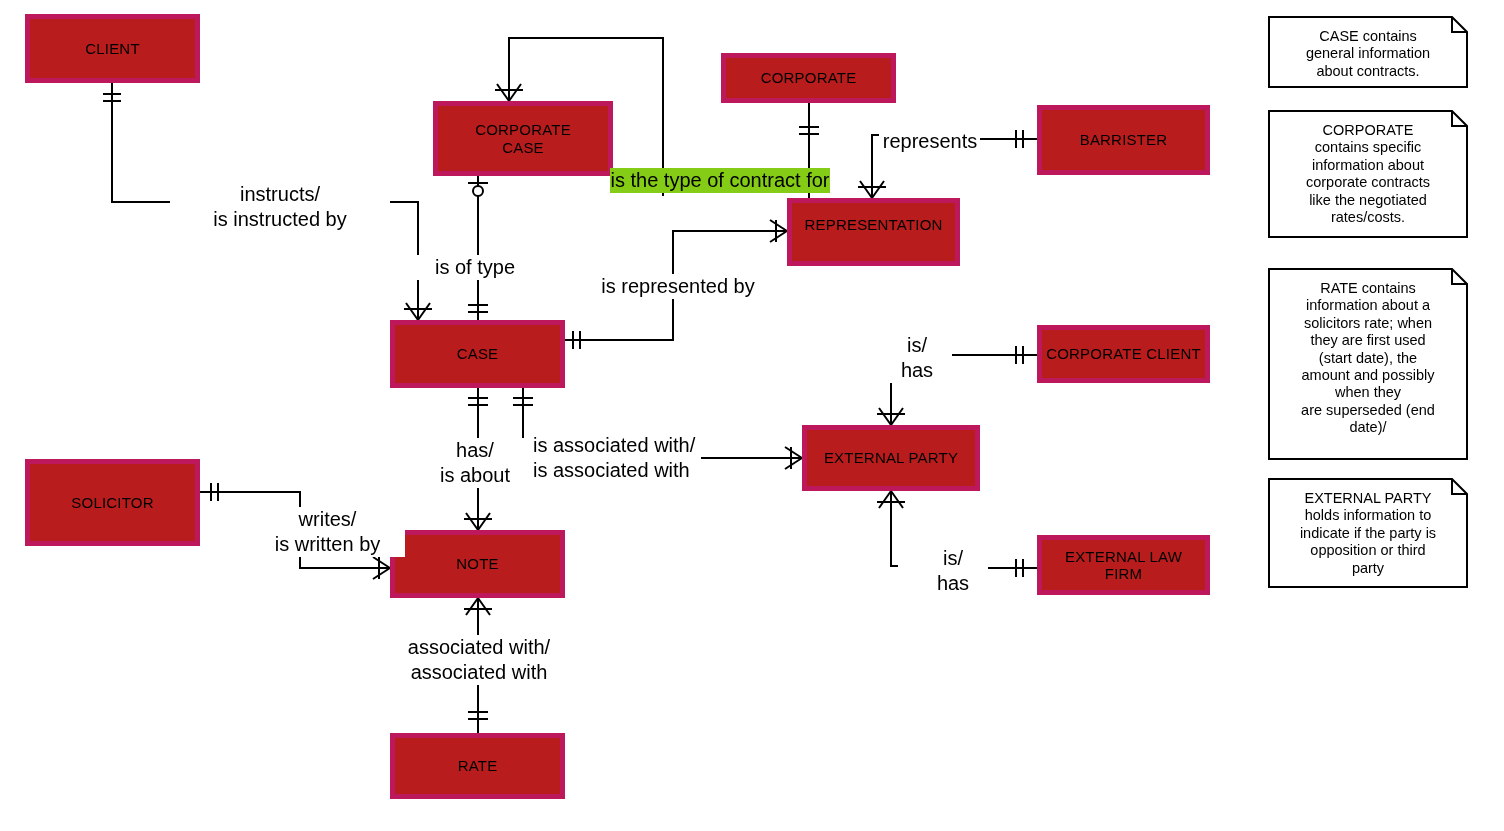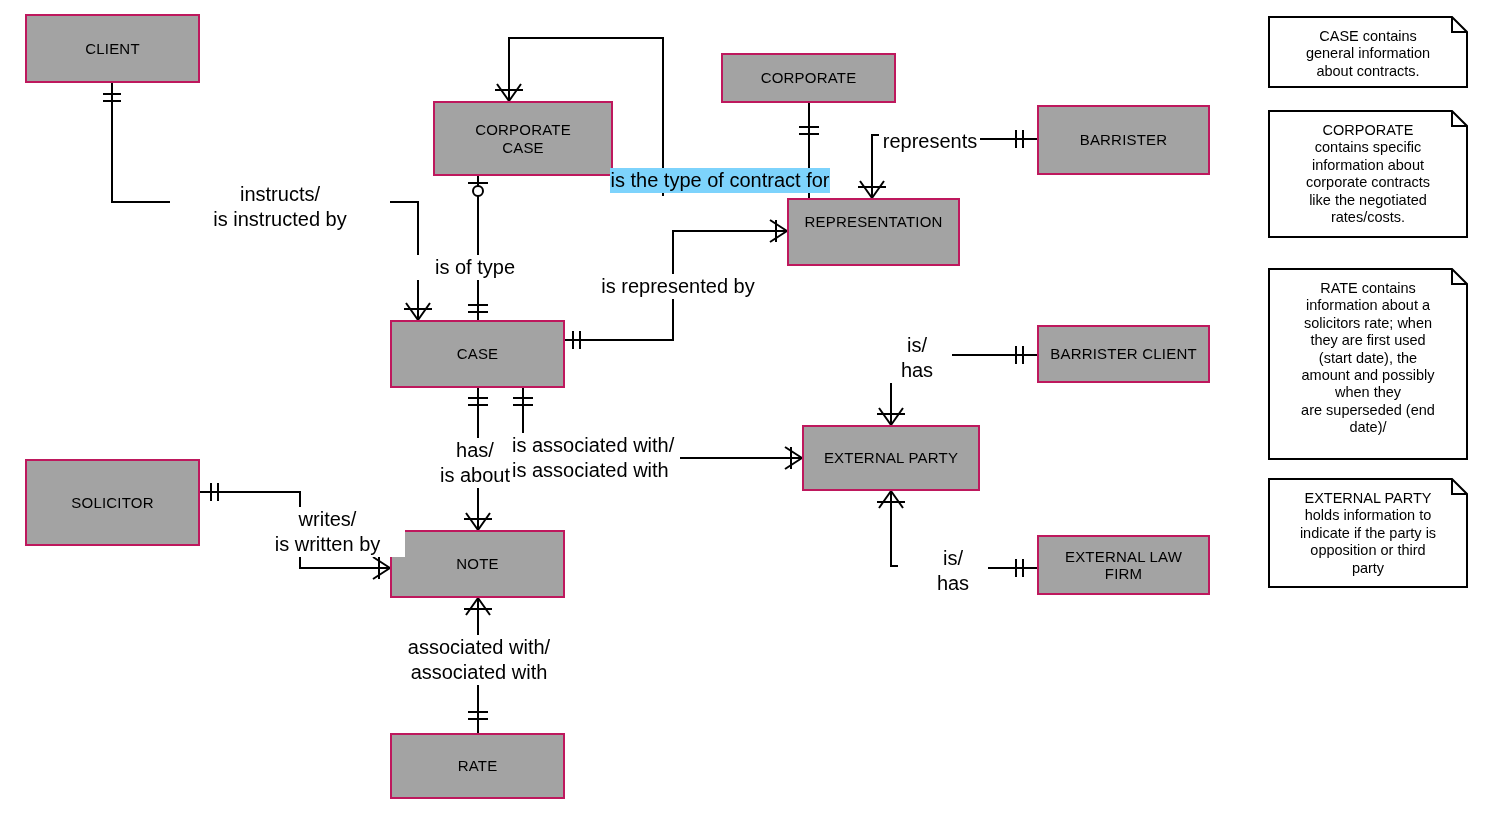--- a/index.html
+++ b/index.html
@@ -21,22 +21,22 @@
   #wires {
     position: absolute;
     left: 0;
     top: 0;
     width: 1504px;
     height: 831px;
   }
   .entity {
     position: absolute;
     box-sizing: border-box;
-    border: 2px solid #be185d;
-    background: #a3a3a3;
+    border: 5px solid #be185d;
+    background: #b91c1c;
     display: flex;
     align-items: center;
     justify-content: center;
     text-align: center;
     font-size: 15px;
     line-height: 1.15;
     letter-spacing: 0.2px;
     z-index: 3;
   }
   .edge-label {
@@ -190,48 +190,48 @@
 CASE</div>
 
   <div class="entity" style="left:721px;top:53px;width:175px;height:50px;">CORPORATE</div>
 
   <div class="entity" style="left:1037px;top:105px;width:173px;height:70px;">BARRISTER</div>
 
   <div class="entity" style="left:787px;top:198px;width:173px;height:68px;align-items:flex-start;padding-top:13px;">REPRESENTATION</div>
 
   <div class="entity" style="left:390px;top:320px;width:175px;height:68px;">CASE</div>
 
-  <div class="entity" style="left:1037px;top:325px;width:173px;height:58px;">BARRISTER CLIENT</div>
+  <div class="entity" style="left:1037px;top:325px;width:173px;height:58px;">CORPORATE CLIENT</div>
 
   <div class="entity" style="left:802px;top:425px;width:178px;height:66px;">EXTERNAL PARTY</div>
 
   <div class="entity" style="left:25px;top:459px;width:175px;height:87px;">SOLICITOR</div>
 
   <div class="entity" style="left:390px;top:530px;width:175px;height:68px;">NOTE</div>
 
   <div class="entity" style="left:1037px;top:535px;width:173px;height:60px;white-space:pre-line;">EXTERNAL LAW
 FIRM</div>
 
   <div class="entity" style="left:390px;top:733px;width:175px;height:66px;">RATE</div>
 
   <div class="edge-label" style="left:170px;top:182px;width:220px;background:#ffffff;">instructs/
 is instructed by</div>
 
   <div class="edge-label" style="left:400px;top:255px;width:150px;background:#ffffff;">is of type</div>
 
-  <div class="edge-label" style="left:610px;top:168px;width:220px;background:#7dd3fc;">is the type of contract for</div>
+  <div class="edge-label" style="left:610px;top:168px;width:220px;background:#84cc16;">is the type of contract for</div>
 
   <div class="edge-label" style="left:880px;top:129px;width:100px;background:#ffffff;">represents</div>
 
   <div class="edge-label" style="left:593px;top:274px;width:170px;background:#ffffff;">is represented by</div>
 
   <div class="edge-label" style="left:415px;top:438px;width:120px;background:#ffffff;">has/
 is about</div>
 
-  <div class="edge-label left" style="left:512px;top:433px;width:168px;background:#ffffff;">is associated with/
+  <div class="edge-label left" style="left:533px;top:433px;width:168px;background:#ffffff;">is associated with/
 is associated with</div>
 
   <div class="edge-label" style="left:882px;top:333px;width:70px;background:#ffffff;">is/
 has</div>
 
   <div class="edge-label" style="left:918px;top:546px;width:70px;background:#ffffff;">is/
 has</div>
 
   <div class="edge-label" style="left:250px;top:507px;width:155px;background:#ffffff;">writes/
 is written by</div>

